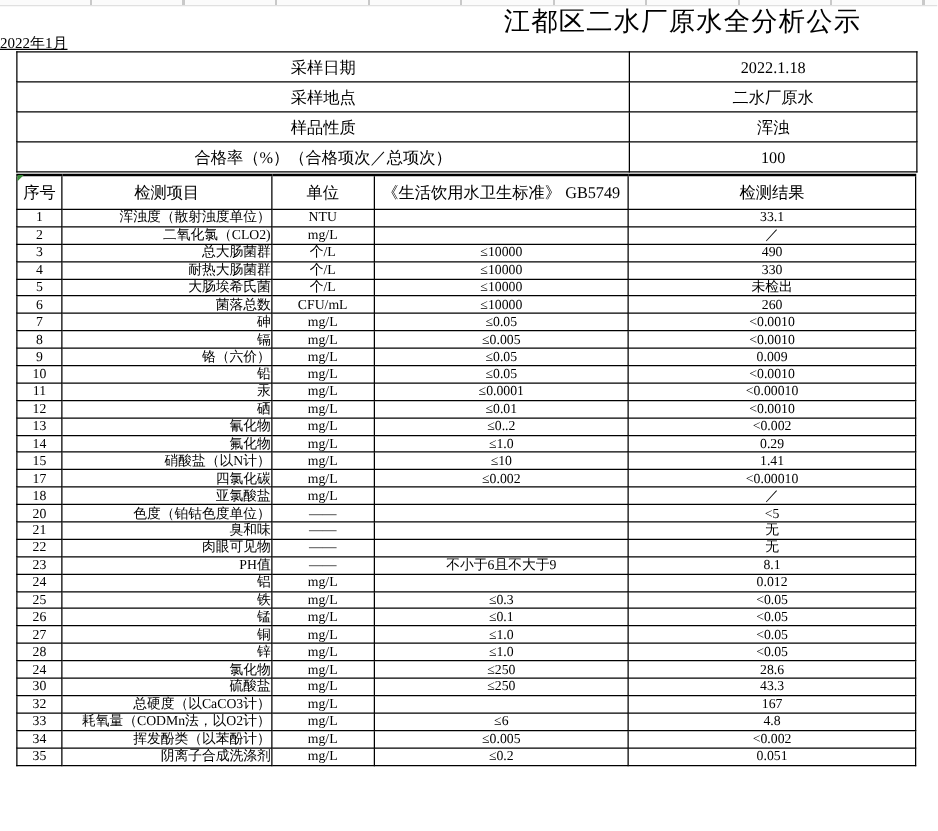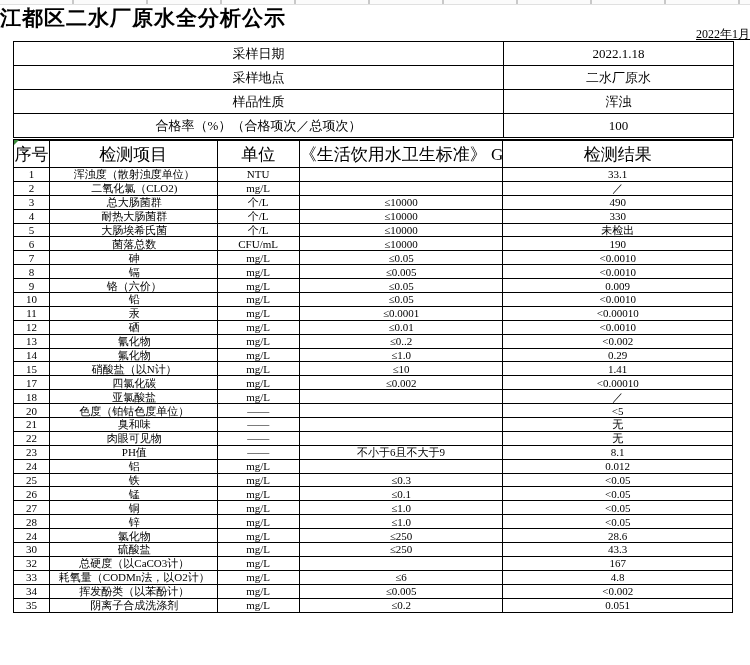--- a/index.html
+++ b/index.html
@@ -8,46 +8,46 @@
     font-family:"Liberation Serif","DejaVu Serif",serif;
     overflow:hidden;
   }
   
   .top-strip{
     position:absolute;top:0;left:0;width:750px;height:4px;
     border-bottom:1px solid #e0e0e0;
     background:repeating-linear-gradient(to right,#fbfbfb 0 72px,#c9c9c9 72px 74px);
   }
   .title{
-    position:absolute;top:5px;left:0;width:689px;text-align:left;
+    position:absolute;top:5px;left:0;width:689px;text-align:right;
     font-family:"Liberation Sans","DejaVu Sans",sans-serif;
-    font-size:21px;font-weight:bold;line-height:25px;letter-spacing:1px;
+    font-size:21px;font-weight:normal;line-height:25px;letter-spacing:1px;
   }
   .subtitle{
-    position:absolute;top:28px;left:0;width:750px;text-align:right;
+    position:absolute;top:28px;left:0;width:750px;text-align:left;
     font-size:12px;line-height:13px;text-decoration:underline;
   }
   table{border-collapse:collapse;table-layout:fixed;background:#fff;}
   td,th{border:1px solid #000;overflow:hidden;white-space:nowrap;
         text-align:center;vertical-align:middle;font-weight:normal;padding:0;}
   
   .info-table{position:absolute;top:41px;left:13px;width:720px;padding-left:20px;}
   .info-table td{height:23px;font-size:13px;}
   .info-label{width:489px;}
   .info-value{width:229px;}
   
   .main-table{position:absolute;top:139px;left:13px;width:720px;}
-  .main-table thead th{height:26px;font-size:17px;border-top:2px solid #000;}
+  .main-table thead th{height:26px;font-size:13px;border-top:2px solid #000;}
   .main-table tbody td{height:12.9px;font-size:11px;line-height:12px;}
   .col-seq{width:36px;}
   .col-item{width:167px;}
   .col-unit{width:82px;}
   .col-std{width:203px;}
   .col-res{width:229px;}
-  .main-table tbody td.cell-item{text-align:center;padding-left:2px;}
+  .main-table tbody td.cell-item{text-align:right;padding-left:2px;}
   .green-tri{
     position:absolute;top:140px;left:14px;width:0;height:0;
     border-top:5px solid #3a8a3a;border-right:5px solid transparent;
   }
 </style>
 </head>
 <body>
 
 <div class="top-strip"></div>
 
@@ -126,21 +126,21 @@
         <td class="cell-item">大肠埃希氏菌</td>
         <td class="cell-unit">个/L</td>
         <td class="cell-standard">≤10000</td>
         <td class="cell-result">未检出</td>
       </tr>
       <tr>
         <td class="cell-seq">6</td>
         <td class="cell-item">菌落总数</td>
         <td class="cell-unit">CFU/mL</td>
         <td class="cell-standard">≤10000</td>
-        <td class="cell-result">190</td>
+        <td class="cell-result">260</td>
       </tr>
       <tr>
         <td class="cell-seq">7</td>
         <td class="cell-item">砷</td>
         <td class="cell-unit">mg/L</td>
         <td class="cell-standard">≤0.05</td>
         <td class="cell-result">&lt;0.0010</td>
       </tr>
       <tr>
         <td class="cell-seq">8</td>

